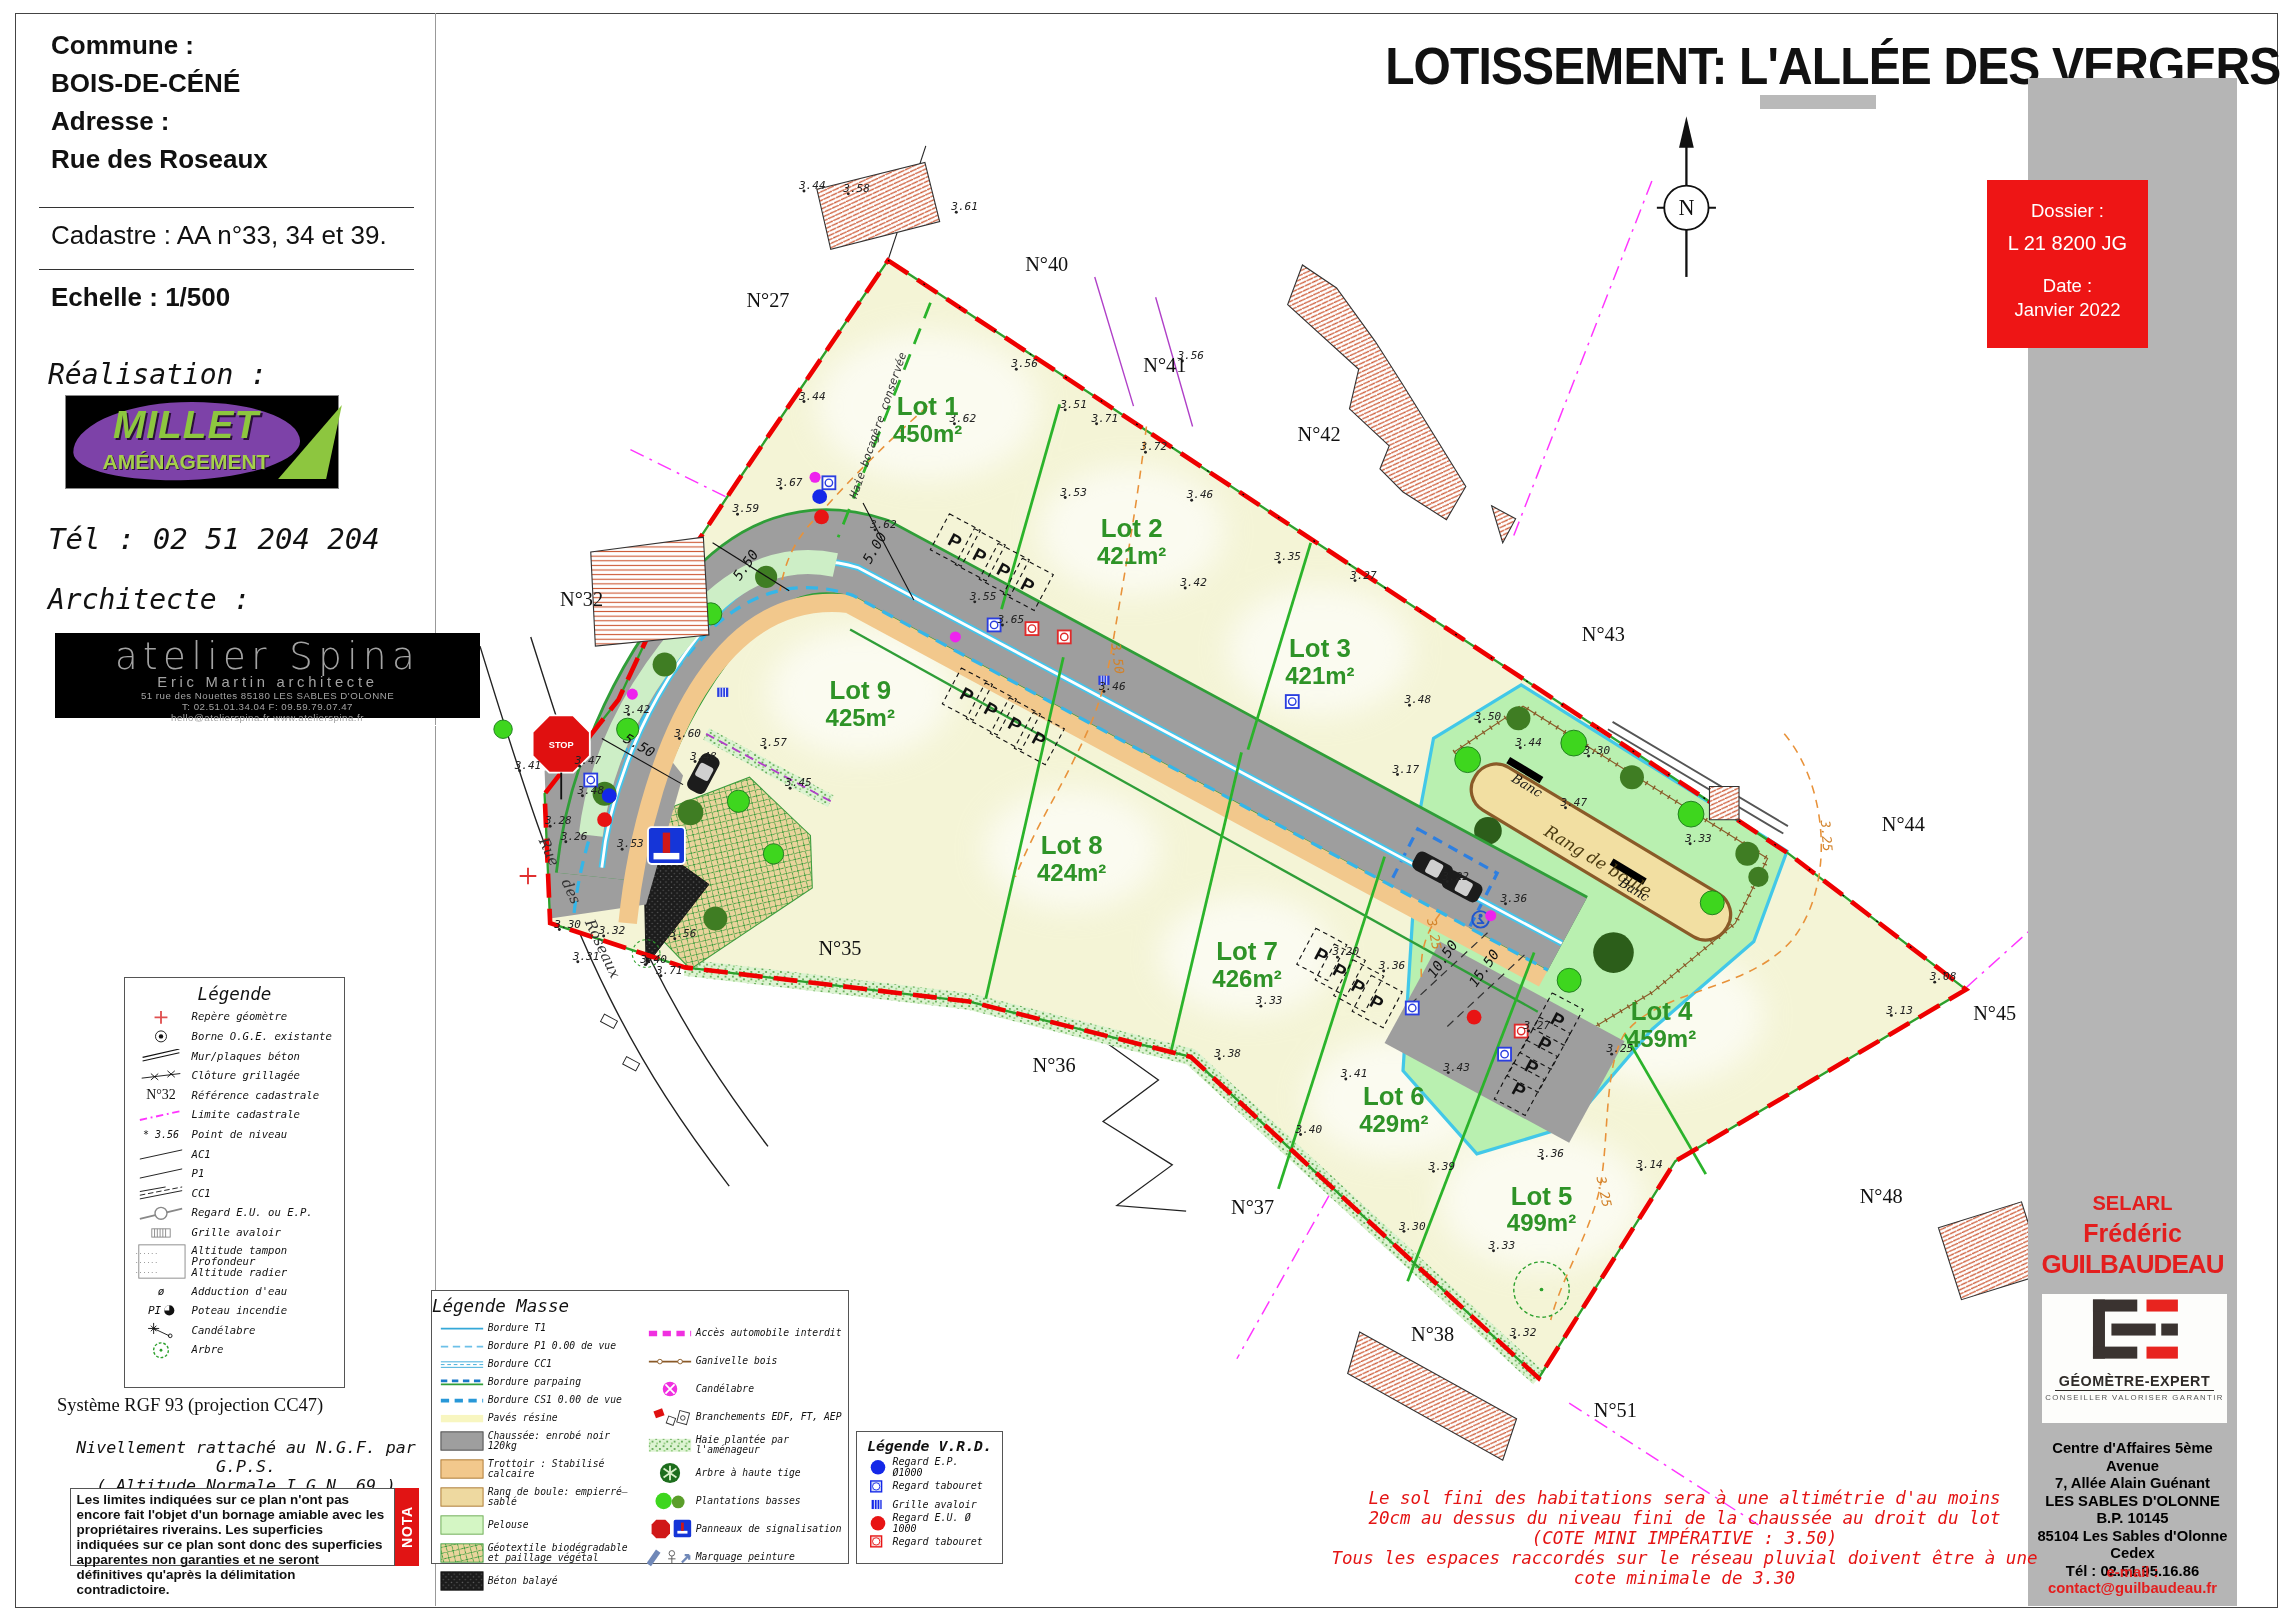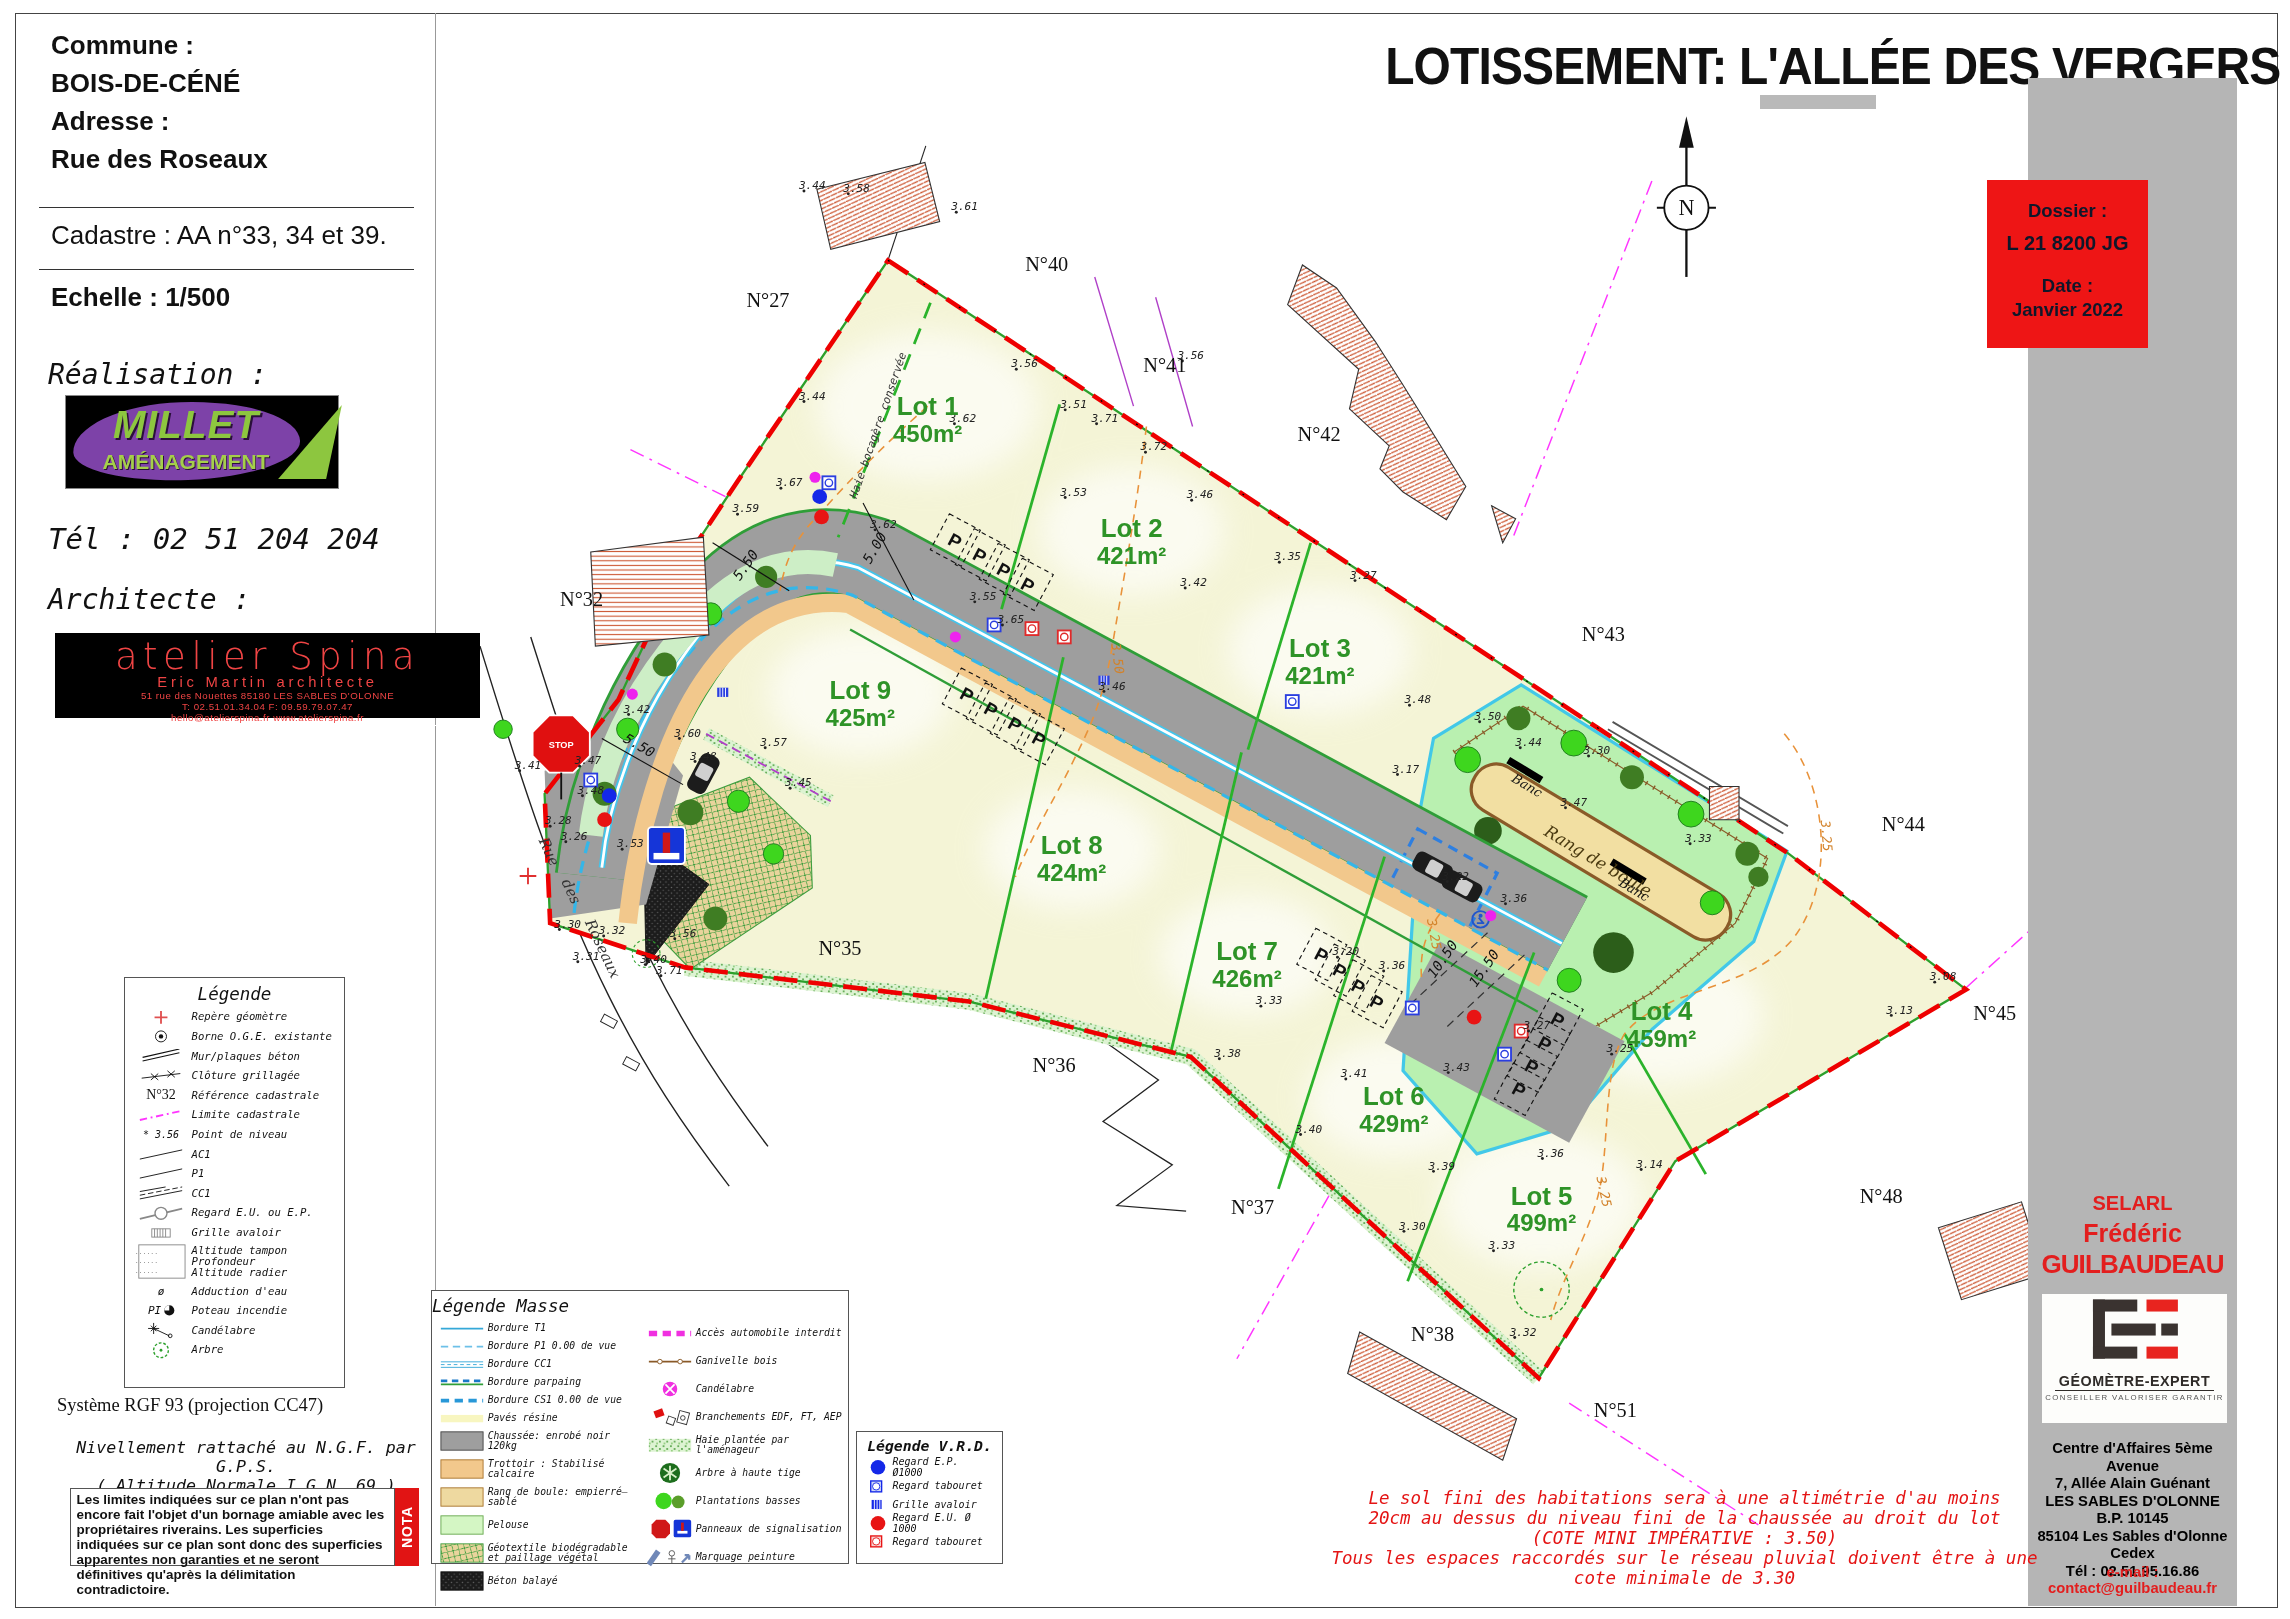--- a/index.html
+++ b/index.html
@@ -15,21 +15,21 @@
   #cadastre{left:51px;top:220px;font-weight:normal;font-size:26px;}
   #echelle{left:51px;top:282px;font-weight:bold;font-size:26px;}
   #realisation{left:48px;top:358px;font-size:28px;}
   #millet{left:65px;top:395px;width:272px;height:92px;background:#000;border:1.8px solid #888;}
   #millet .blob{position:absolute;left:7.4px;top:5.5px;width:227px;height:78px;background:#7d42a8;border-radius:48% 52% 50% 50%/60% 55% 45% 40%;transform:rotate(-2deg);}
   #millet .m1{position:absolute;left:0;top:7.4px;width:240px;text-align:center;font-weight:bold;font-size:39px;letter-spacing:0.9px;color:#8dc63f;text-shadow:1.8px 1.8px 0 #2a0f3a;font-style:italic;}
   #millet .m2{position:absolute;left:0;top:54px;width:240px;text-align:center;font-weight:bold;font-size:21px;color:#a5cf4a;text-shadow:0.9px 0.9px 0 #2a0f3a;}
   #millet .swoosh{position:absolute;right:3.7px;top:9.2px;width:0;height:0;border-left:48px solid transparent;border-bottom:74px solid #8dc63f;transform:skewX(-12deg);}
   #tel{left:48px;top:522px;font-size:29px;}
   #architecte{left:48px;top:583px;font-size:28px;}
-  #spina{left:55px;top:633px;width:425px;height:85px;background:#000;color:#ef4444;text-align:center;}
+  #spina{left:55px;top:633px;width:425px;height:85px;background:#000;color:#a3a3a3;text-align:center;}
   #spina .s1{font-size:37px;font-weight:300;letter-spacing:5.5px;margin-top:1.8px;font-family:"DejaVu Sans",sans-serif;}
   #spina .s2{font-size:14.8px;letter-spacing:3.7px;margin-top:-3.7px;}
   #spina .s3,#spina .s4,#spina .s5{font-size:9.7px;letter-spacing:0.5px;line-height:11px;}
   #spina .rule{border-top:0.9px solid #fff;margin:1.8px 7.4px 0 7.4px;}
   
   #legende{left:124px;top:977px;width:219px;height:409px;border:1.4px solid #555;background:#fff;}
   #legende h3{margin:5.5px 0 3.7px 0;text-align:center;font-size:17.5px;font-weight:normal;}
   .lrow{display:flex;align-items:center;height:19.6px;padding:0 5.5px;}
   .lrow .ic{width:61px;flex:0 0 61px;display:flex;justify-content:center;}
   .lrow .lb{font-size:10.6px;line-height:11px;}
@@ -51,21 +51,21 @@
   
   #vrd{left:856px;top:1431px;width:145px;height:131px;border:1.4px solid #555;background:#fff;}
   #vrd h3{margin:4.6px 0 4.6px 0;text-align:center;font-size:14.8px;font-weight:bold;}
   .vrow{display:flex;align-items:center;height:18.5px;padding:0 7.4px;}
   .vrow .ic{width:28px;flex:0 0 28px;display:flex;justify-content:center;}
   .vrow .lb{font-size:10px;}
   
   #title{top:37px;right:11px;font-weight:bold;font-size:51px;letter-spacing:-0.9px;transform:scaleX(.94);transform-origin:right;white-space:nowrap;}
   #titlebar{left:1760px;top:95px;width:116px;height:14px;background:#b9b9b9;}
   #sidebar{left:2028px;top:78px;width:209px;height:1528px;background:#b5b5b5;}
-  #dossier{left:1987px;top:180px;width:161px;height:168px;background:#ee1515;color:#0f172a;text-align:center;font-weight:bold;}
+  #dossier{left:1987px;top:180px;width:161px;height:168px;background:#ee1515;color:#ffffff;text-align:center;font-weight:normal;}
   #dossier .d1{font-size:18.5px;margin-top:20px;}
   #dossier .d2{font-size:20px;margin-top:10px;}
   #dossier .d3{font-size:18.5px;margin-top:20px;}
   #dossier .d4{font-size:18.5px;margin-top:1.8px;}
   #selarl{left:2028px;top:1192px;width:209px;text-align:center;color:#e31e1e;font-weight:bold;}
   #selarl .s1{font-size:20px;}
   #selarl .s2{font-size:25px;margin-top:3.7px;}
   #selarl .s3{font-size:26px;margin-top:1.8px;letter-spacing:-0.9px;}
   #gebox{left:2042px;top:1294px;width:185px;height:129px;background:#fdfdfb;}
   #gebox .ttl{text-align:center;font-weight:bold;font-size:14.3px;letter-spacing:0.5px;color:#2f2b28;border-bottom:1.8px solid #2f2b28;margin:3.7px 13px 0 13px;padding-bottom:1.8px;}

